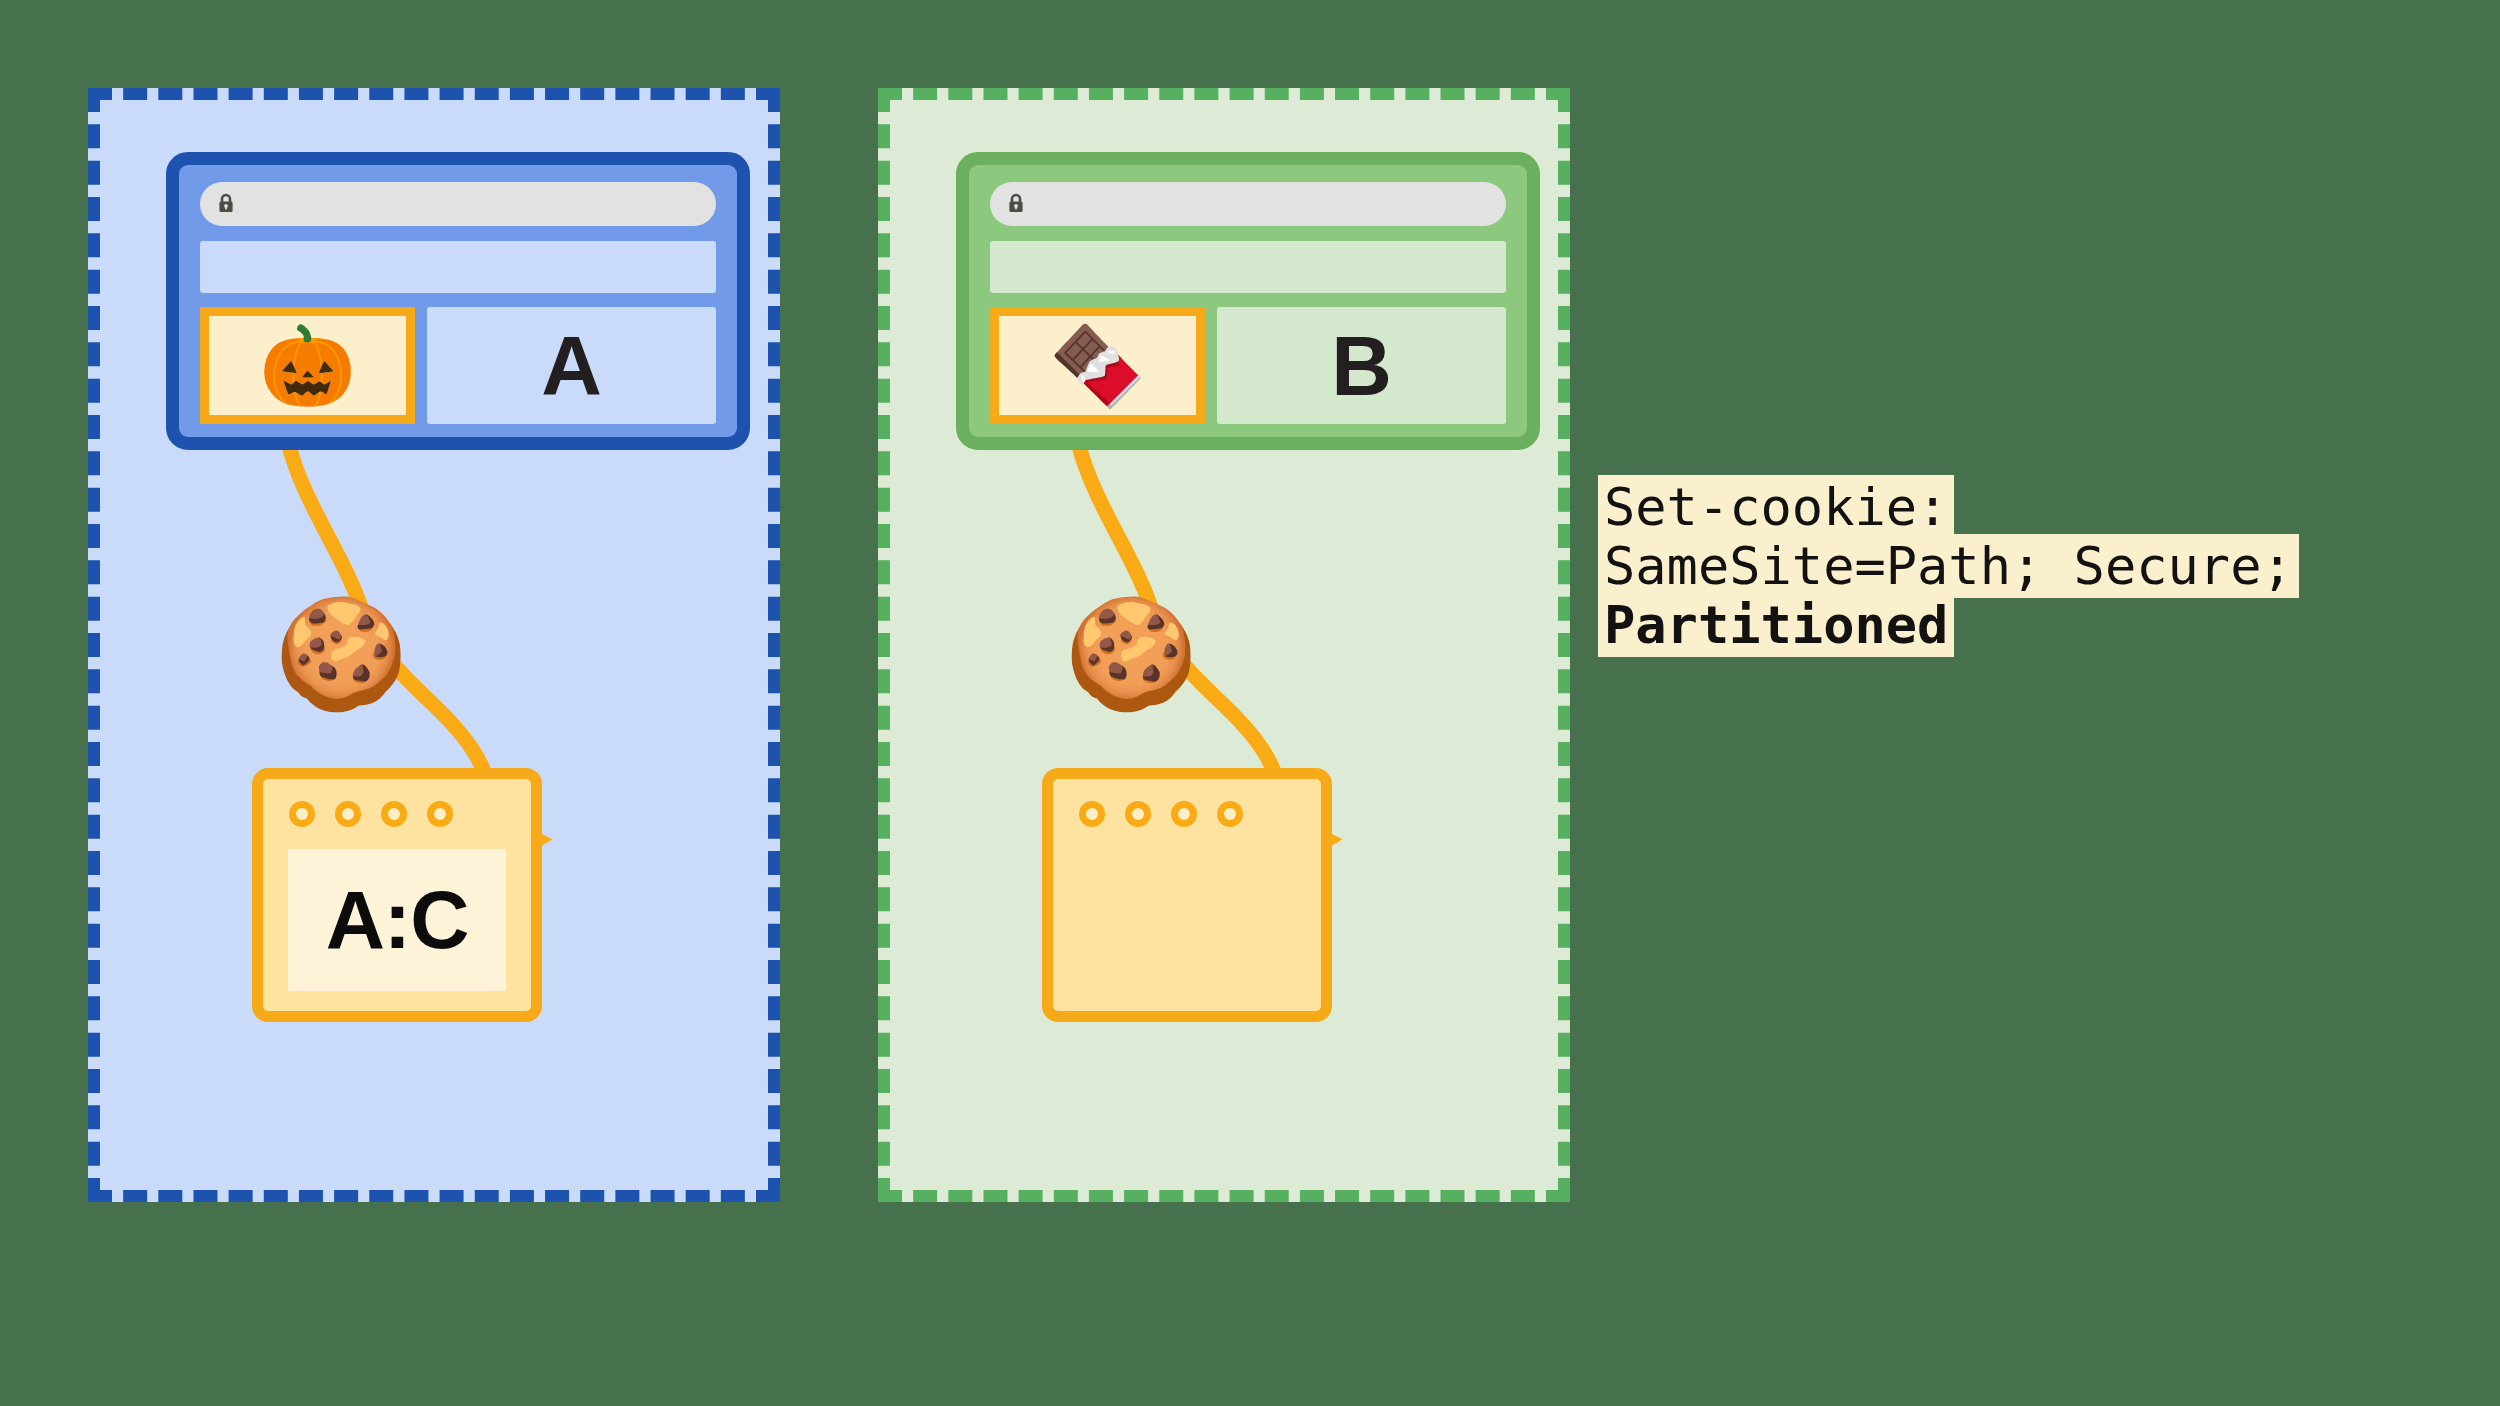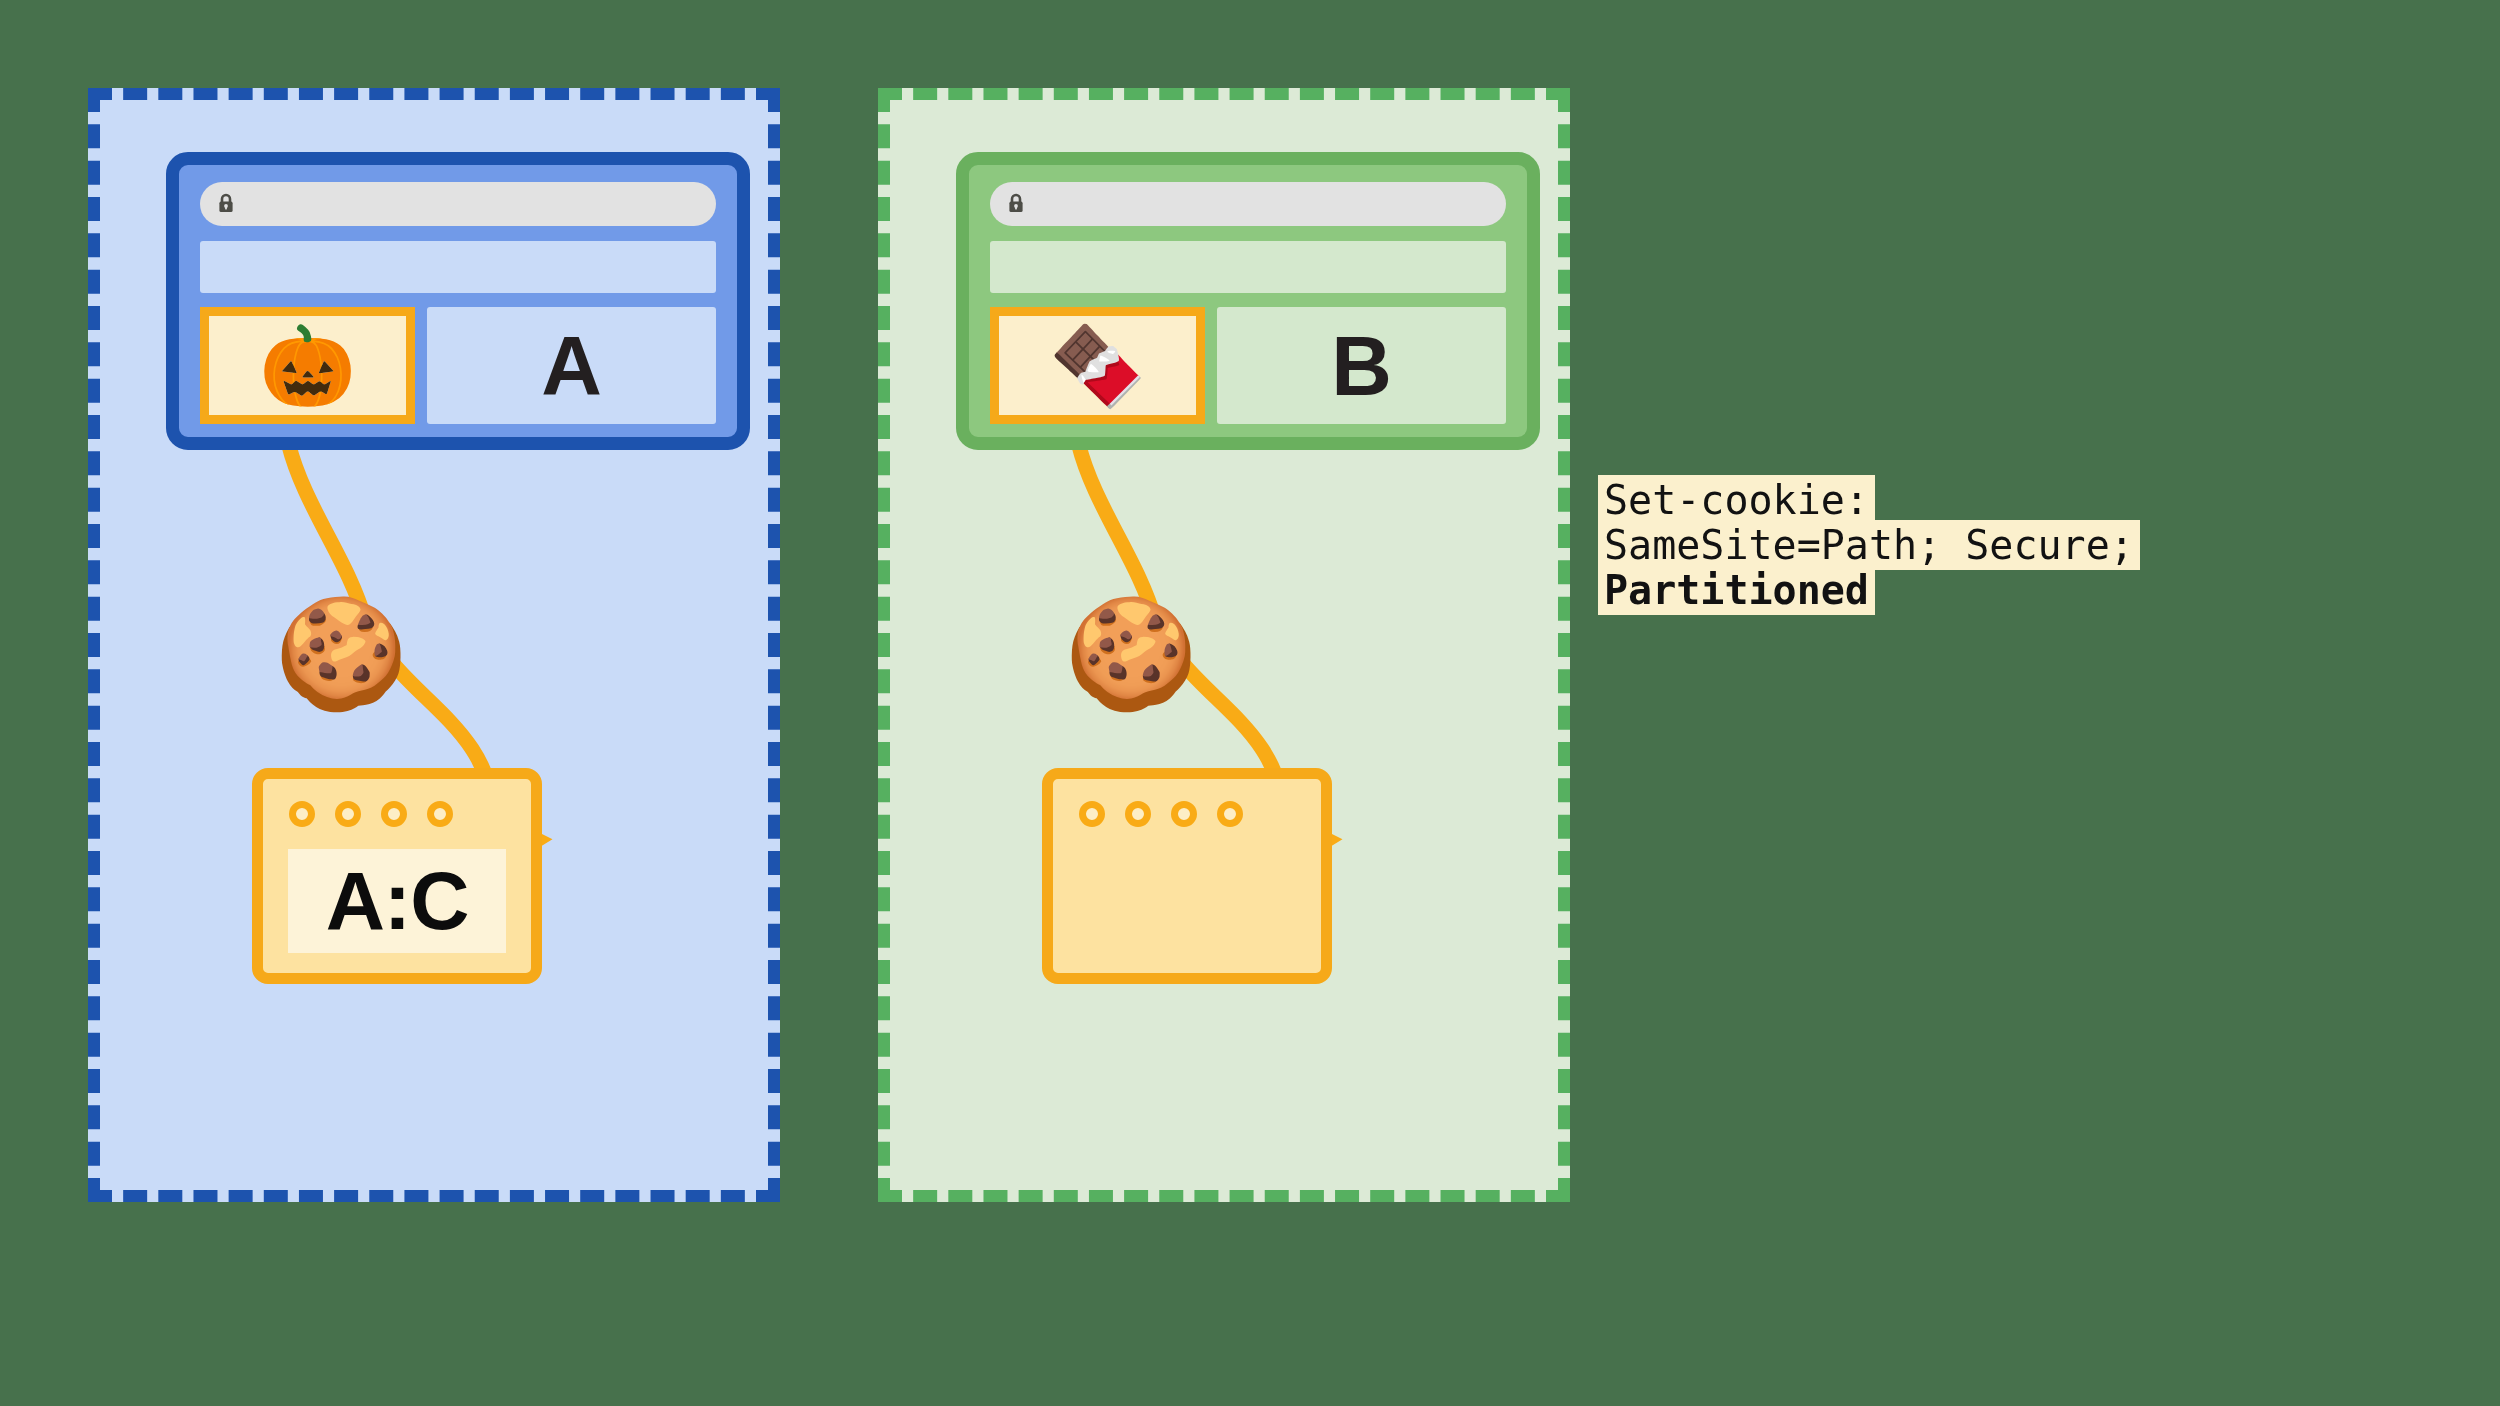--- a/index.html
+++ b/index.html
@@ -155,21 +155,21 @@
     top: 500px;
     user-select: none;
   }
 
   
   .jar {
     position: absolute;
     left: 152px;
     top: 668px;
     width: 290px;
-    height: 216px;
+    height: 254px;
     box-sizing: border-box;
     background: #fde2a0;
     border: 11px solid #f6a919;
     border-radius: 16px;
     padding: 0;
   }
   .jar-dots {
     position: absolute;
     left: 26px;
     top: 22px;
@@ -204,21 +204,21 @@
     letter-spacing: -1px;
   }
 
   
   .code-block {
     position: absolute;
     left: 1598px;
     top: 478px;
     width: 860px;
     font-family: "DejaVu Sans Mono", "Liberation Mono", monospace;
-    font-size: 40px;
+    font-size: 52px;
     line-height: 1.13;
     color: #121212;
   }
   .code-line {
     display: block;
     white-space: pre;
   }
   .code-line > span {
     background: #fbf0cd;
     padding: 2px 6px;

